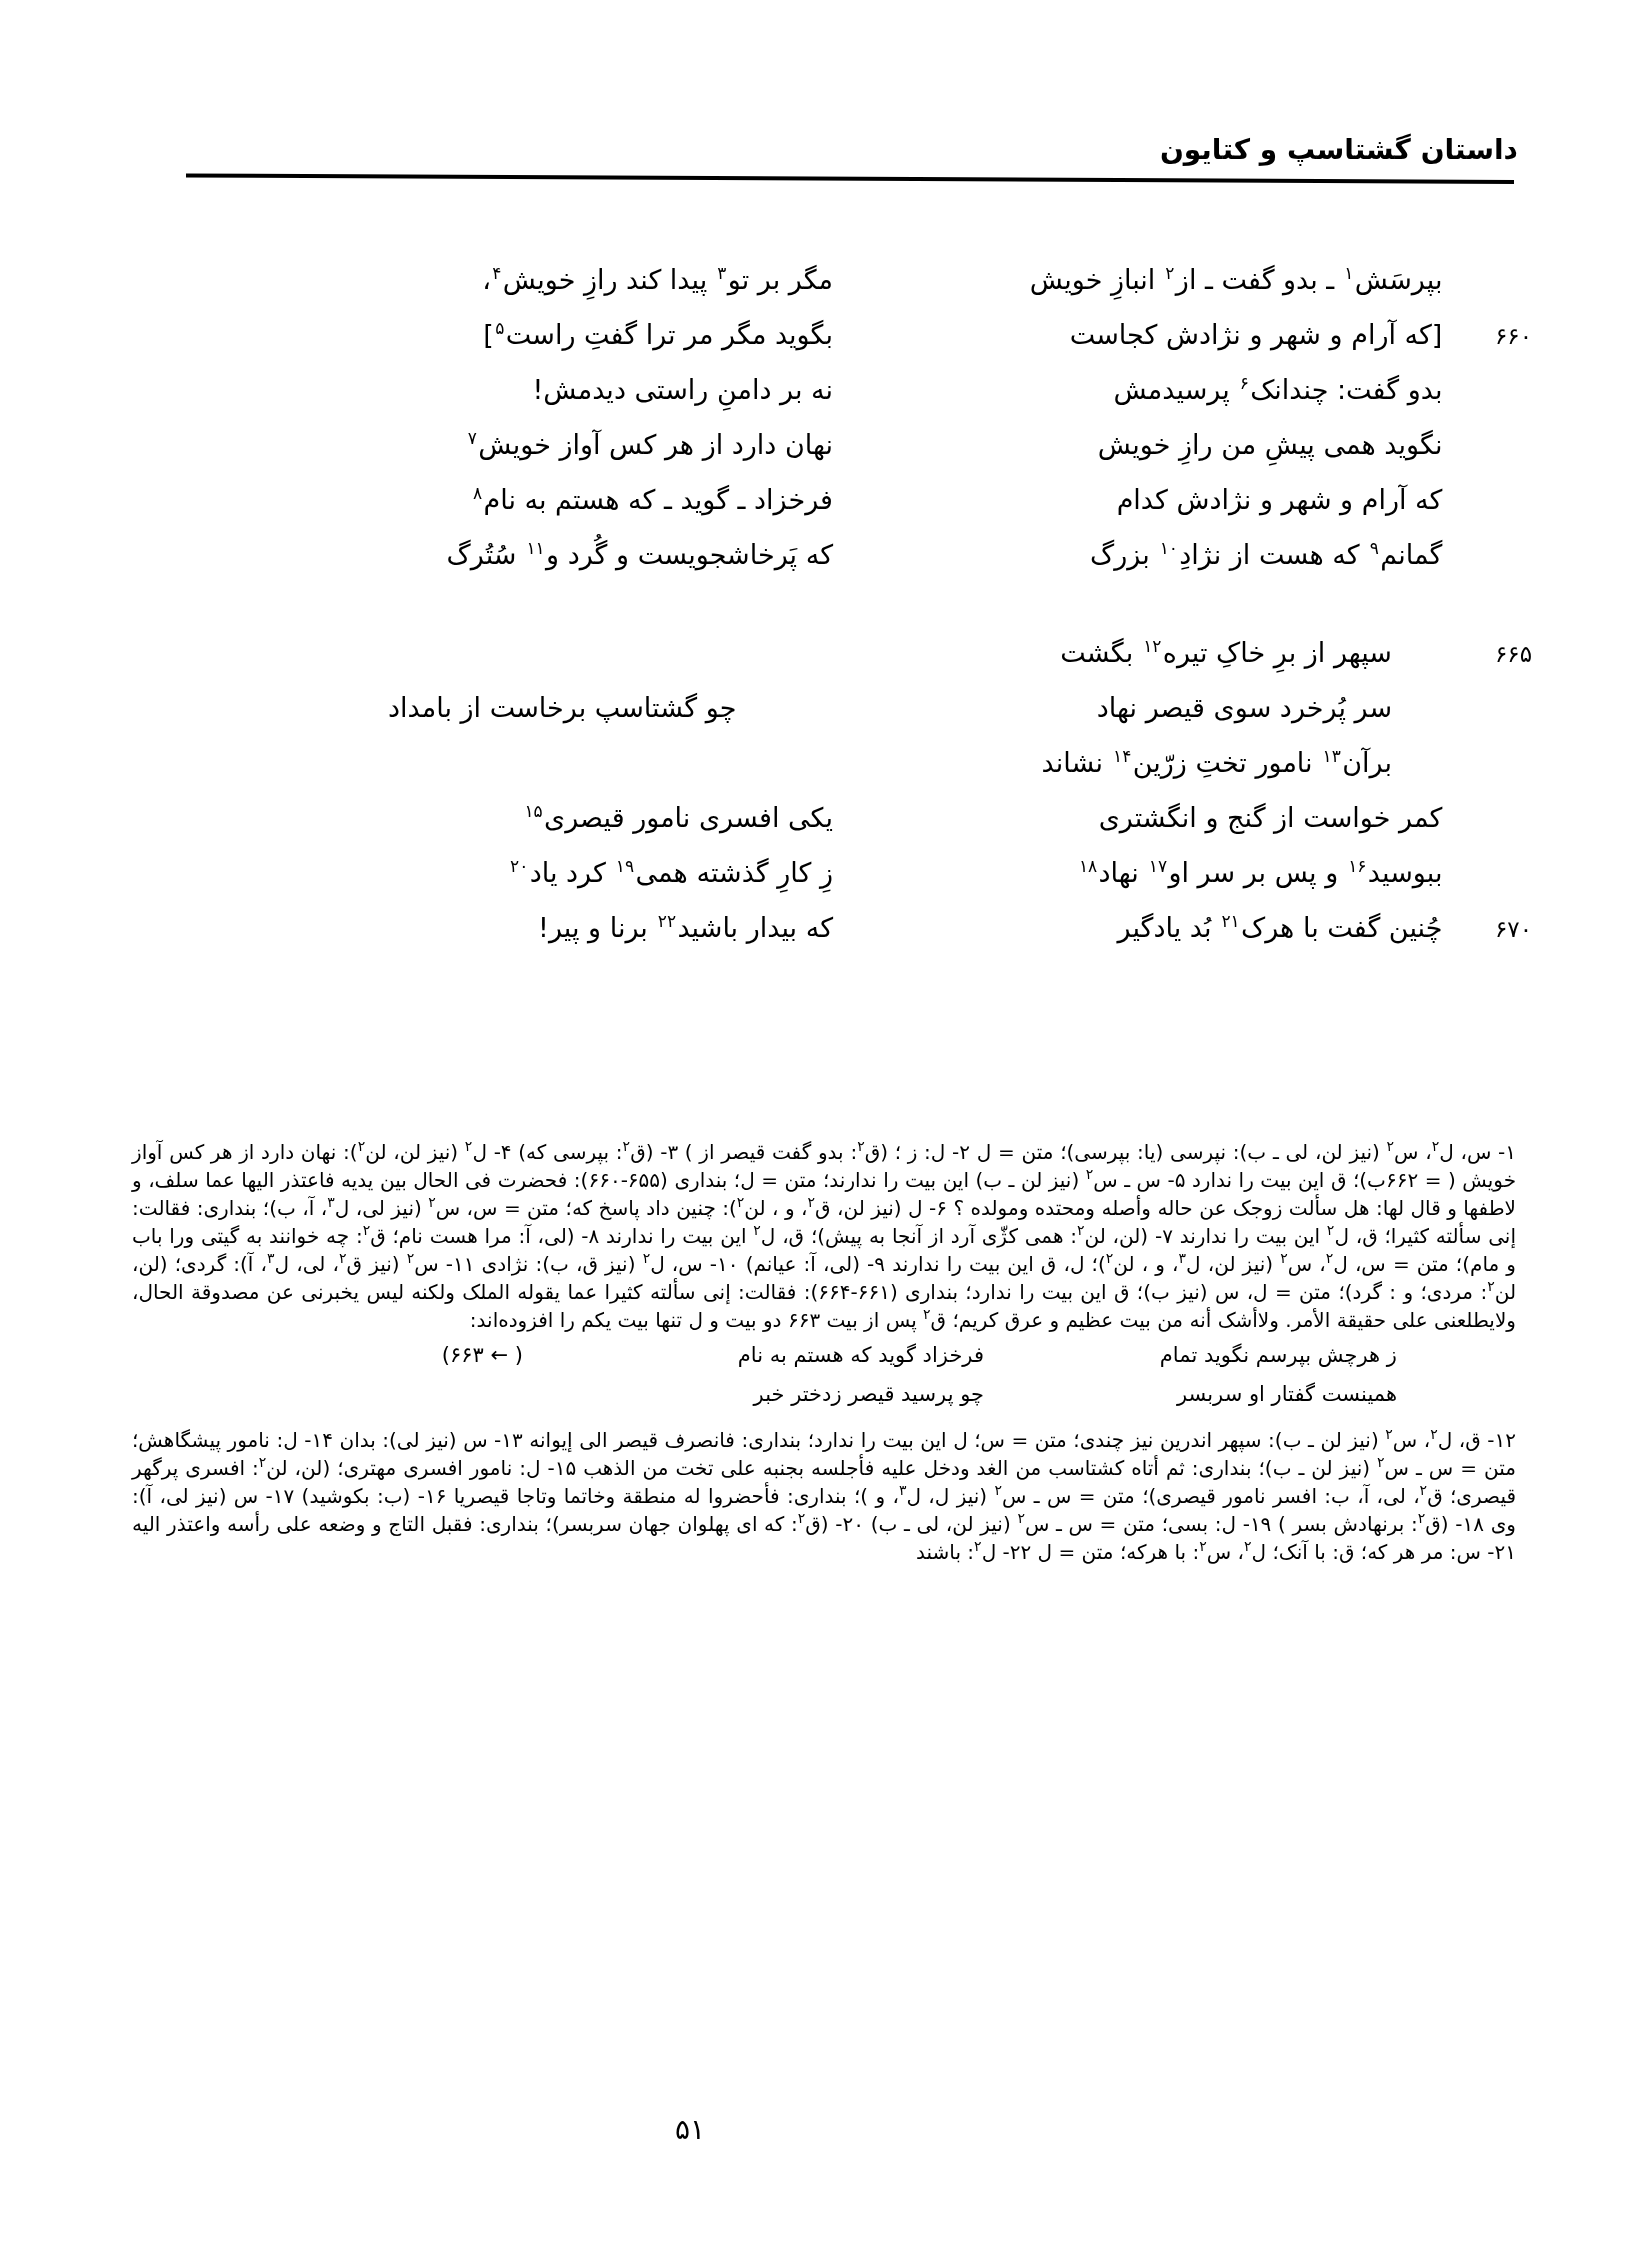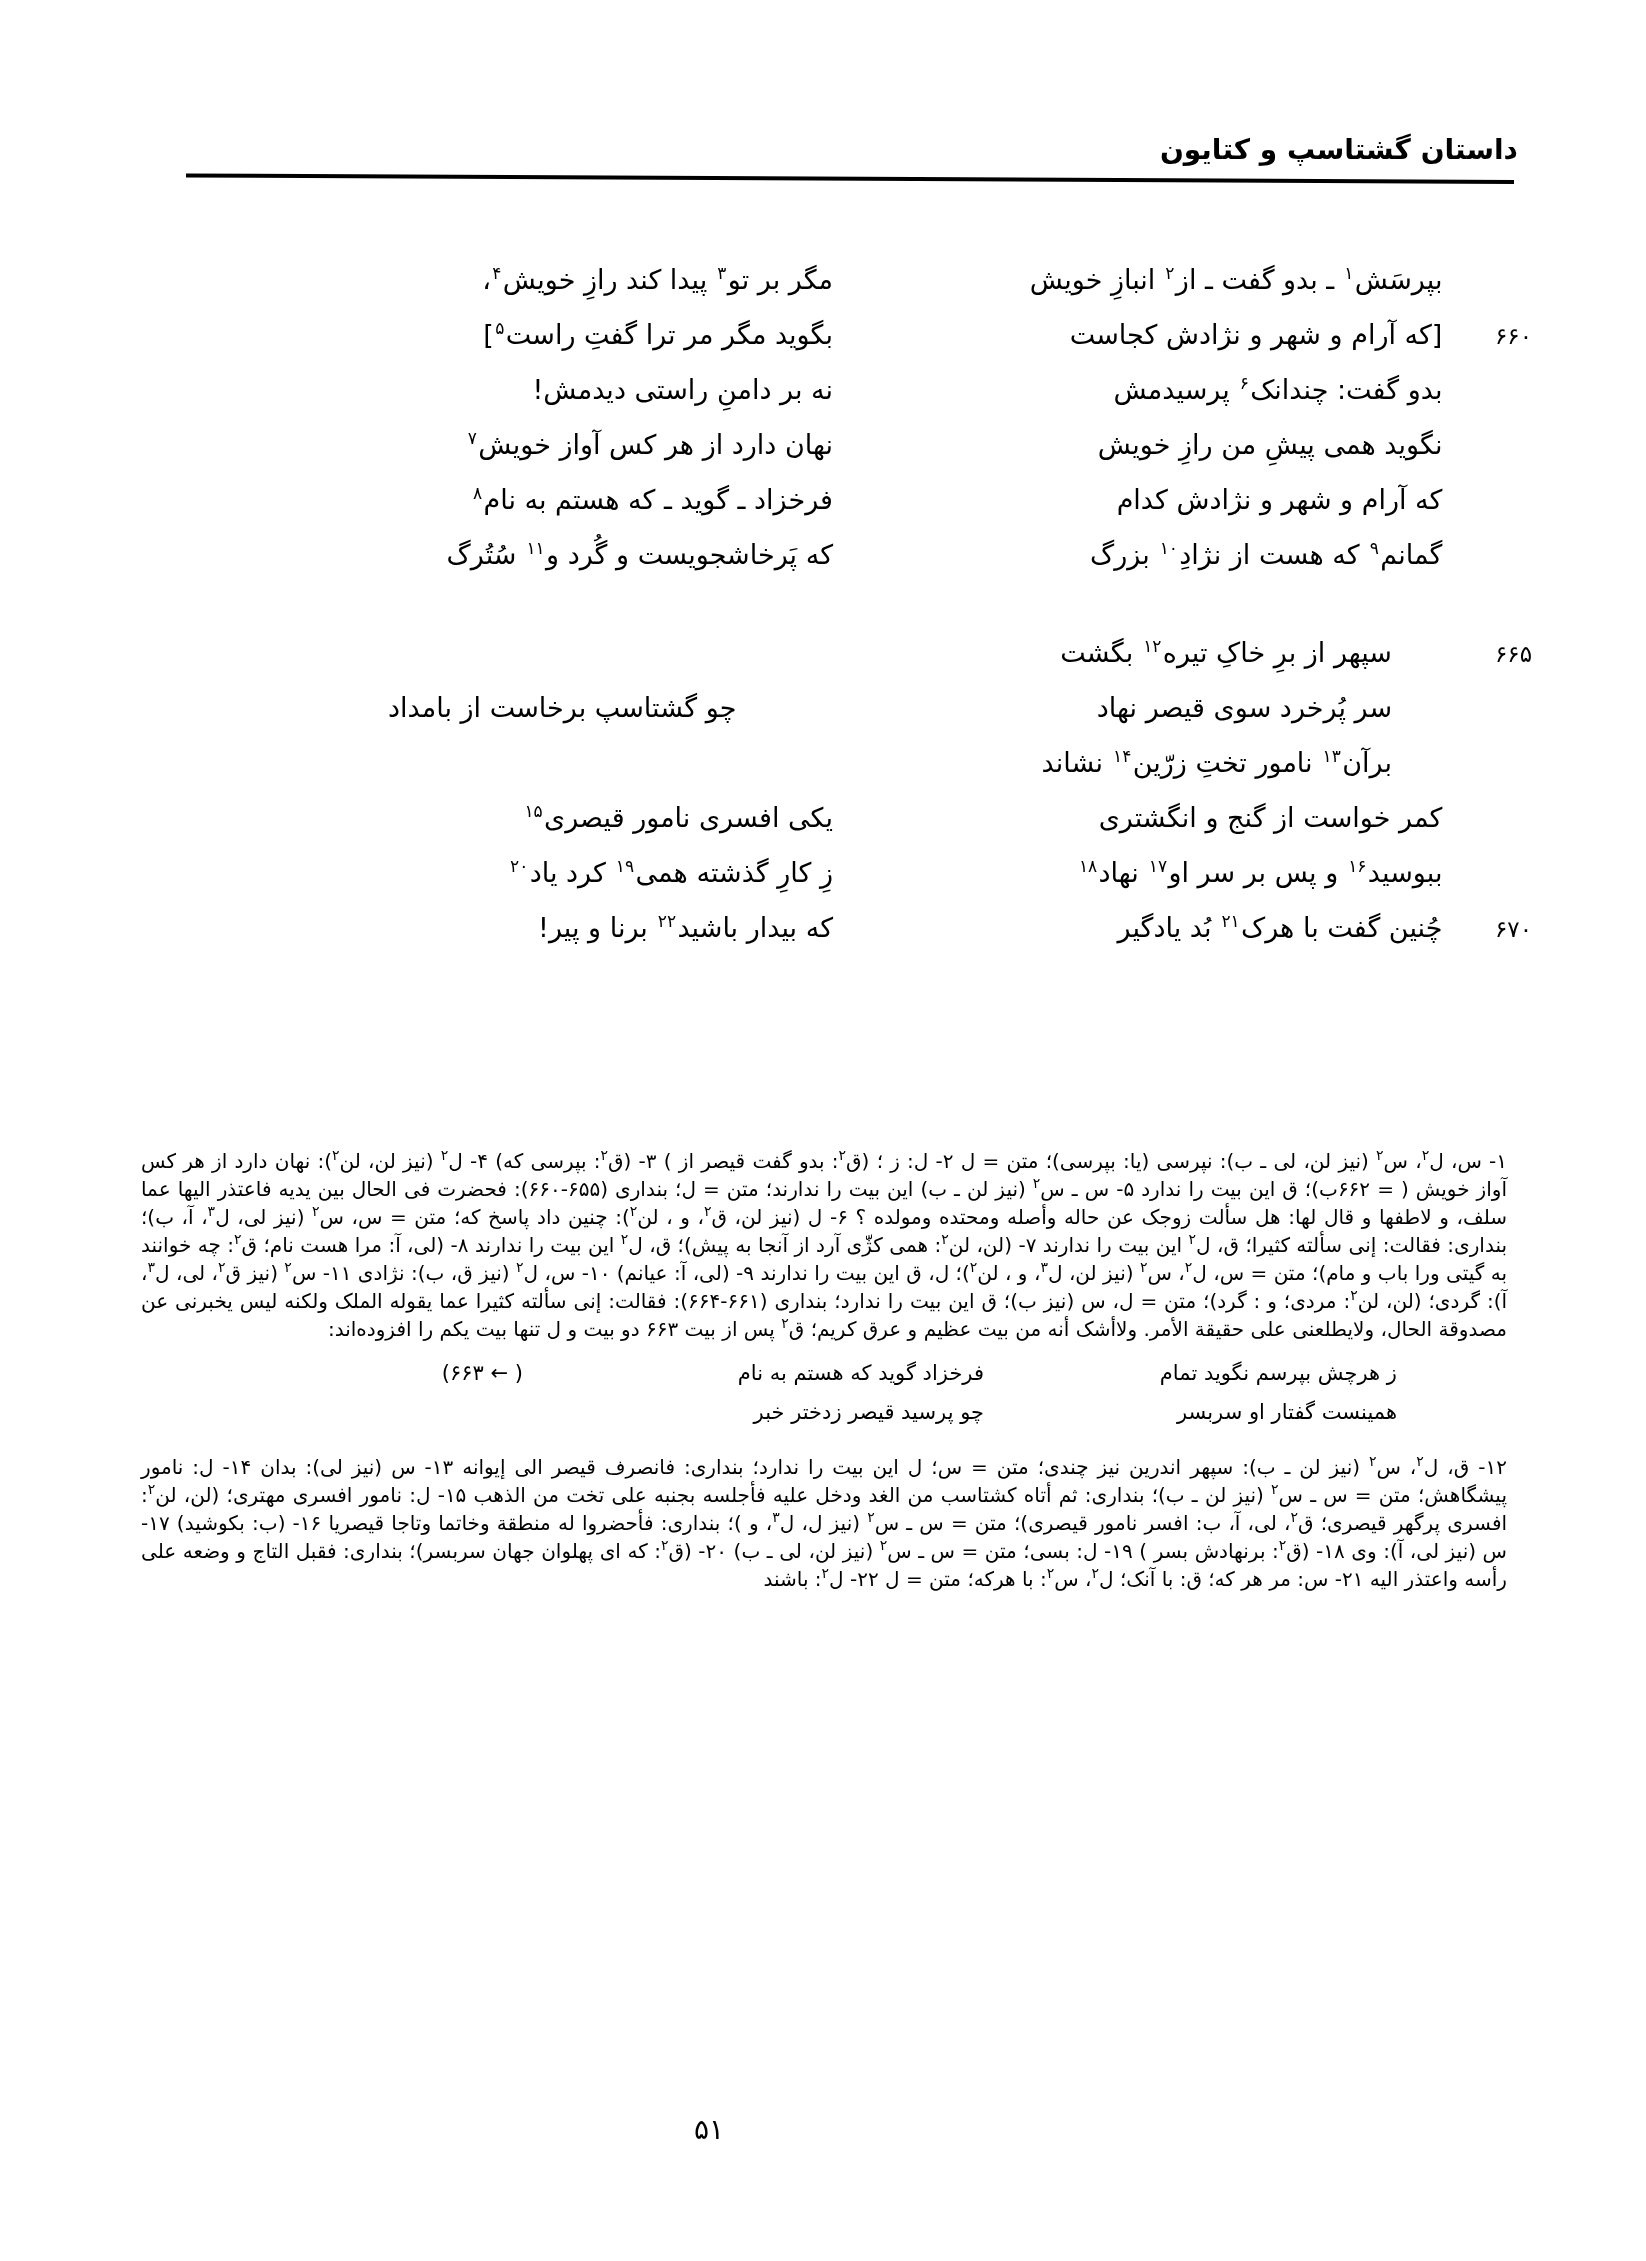--- a/index.html
+++ b/index.html
@@ -103,21 +103,21 @@
     top: 1131px;
     right: 124px;
     width: 1398px;
     direction: rtl;
     font-size: 20px;
     line-height: 28px;
     text-align: justify;
     text-align-last: right;
   }
   .apparatus p {
-    margin: 16px;
+    margin: 7px;
     padding: 0;
     text-align: justify;
     text-align-last: right;
   }
   .app-run {
     display: block;
   }
   .apparatus sup {
     font-size: 14px;
     vertical-align: super;
@@ -158,21 +158,20 @@
   }
 
   
   .folio {
     position: absolute;
     top: 2113px;
     left: 0;
     width: 1380px;
     text-align: center;
     font-size: 28px;
-    margin-left: 19px;
   }
 </style>
 </head>
 <body>
 
 <div class="page">
 
   <div class="runhead">
     <div class="runhead-title">داستان گشتاسپ و کتایون</div>
   </div>

